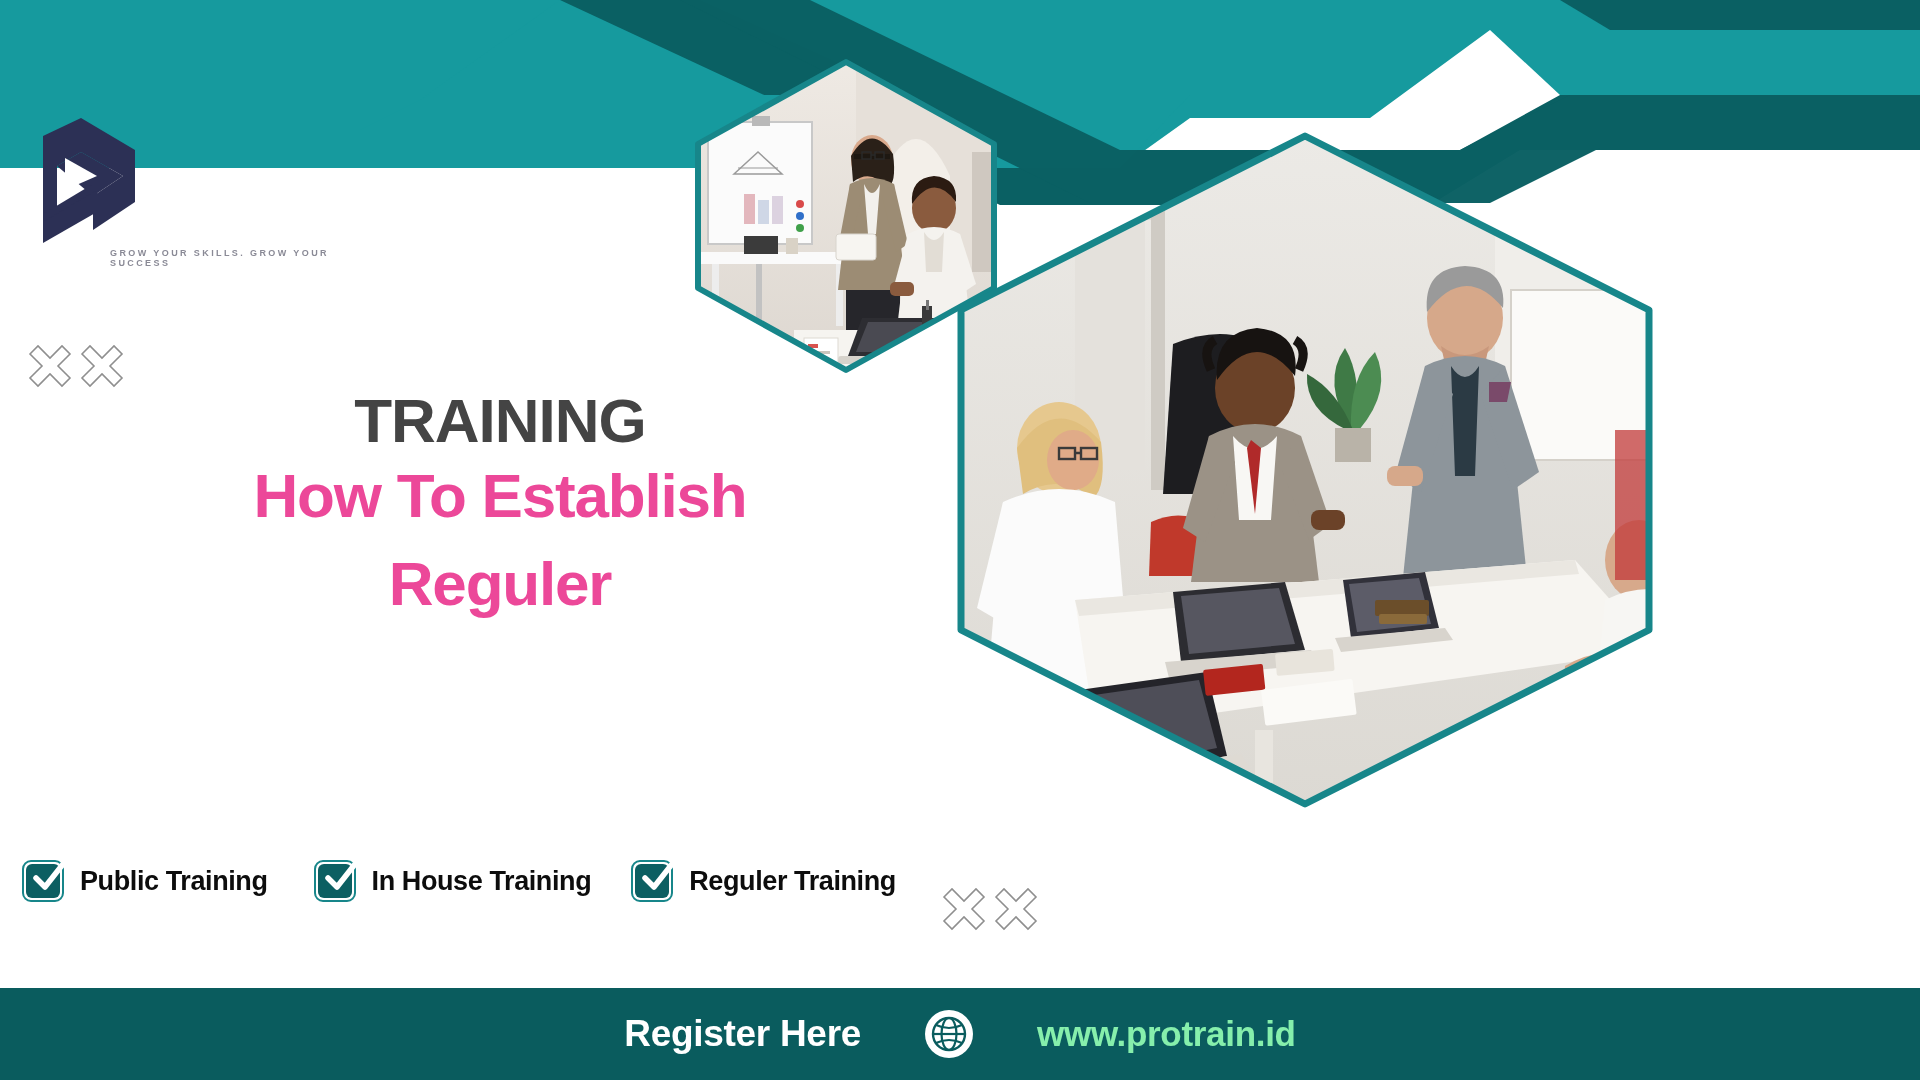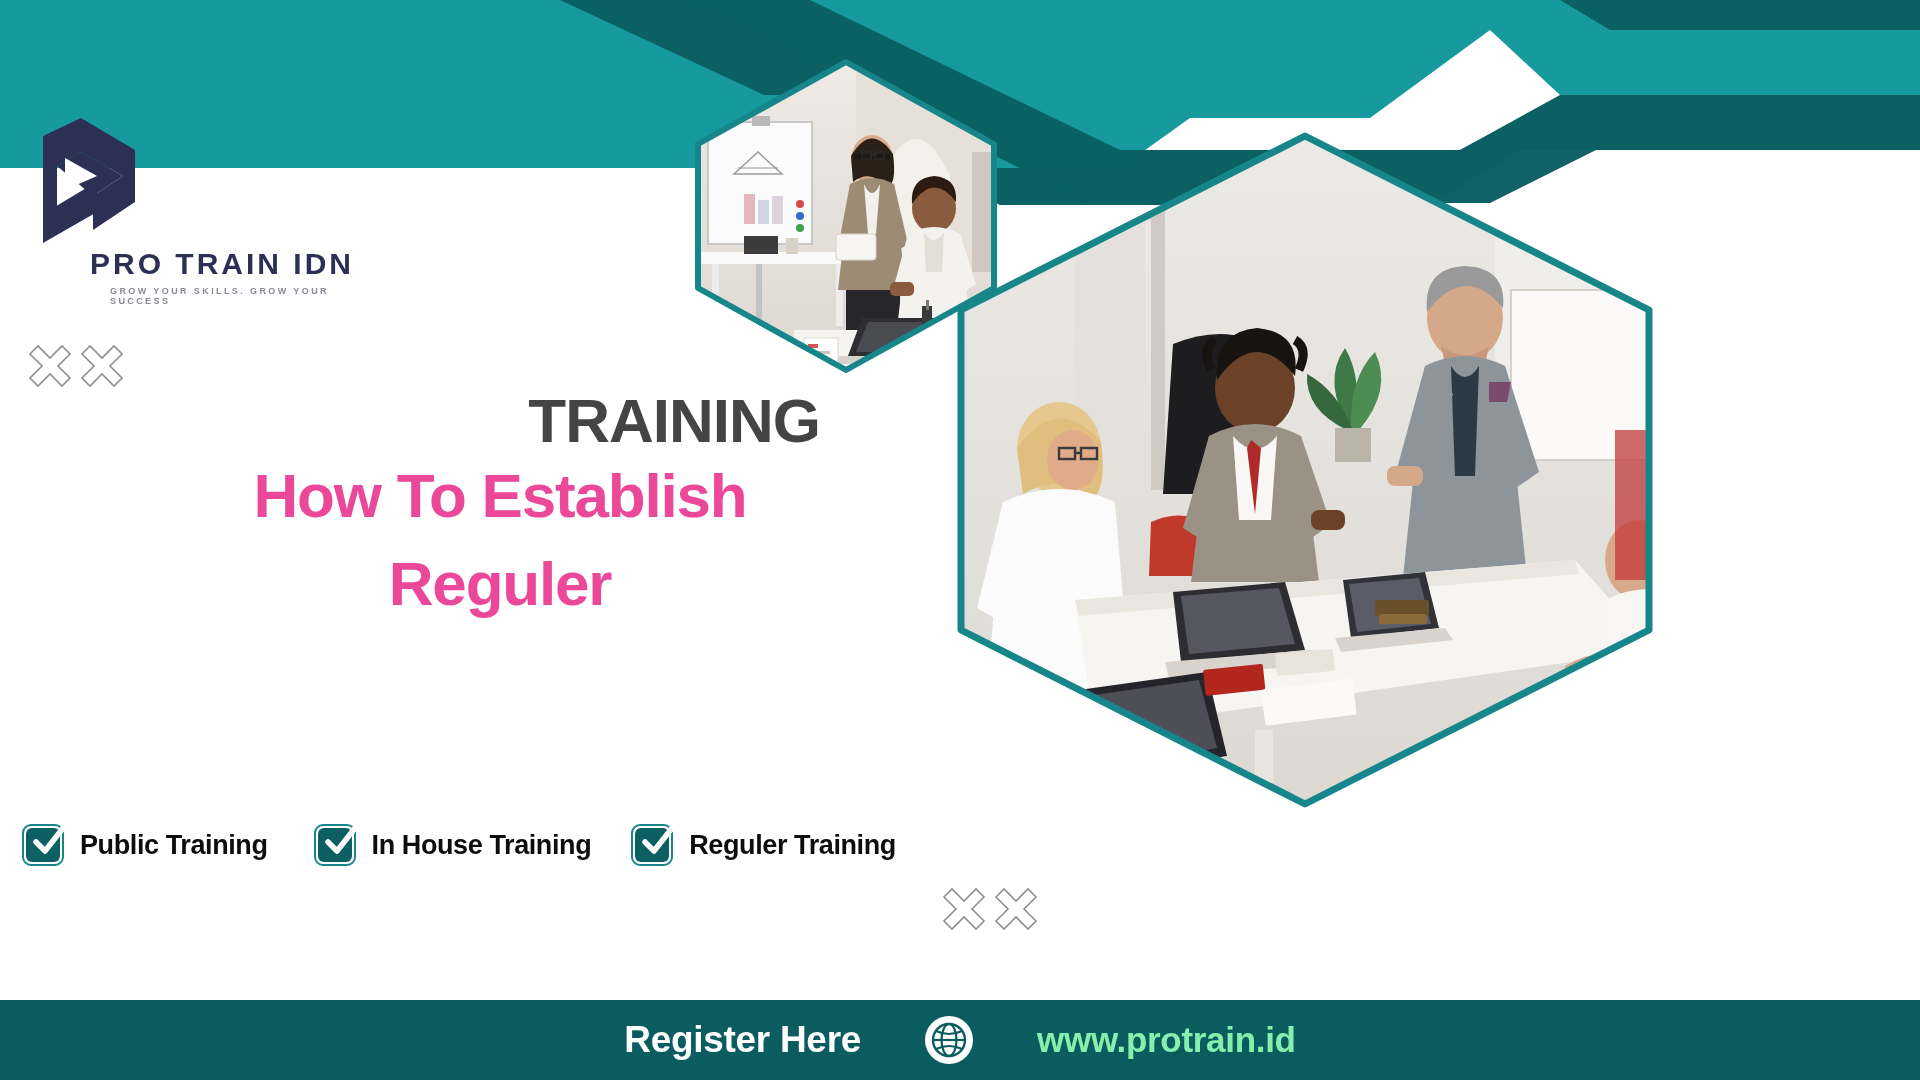--- a/index.html
+++ b/index.html
@@ -20,44 +20,44 @@
   #logo-tagline { font-size:9px; font-weight:700; letter-spacing:2.4px;
                   color:#8a8a96; margin-top:5px; margin-left:80px; }
 
   
   .xdeco { position:absolute; }
 
   
   #headline { position:absolute; left:180px; top:390px; width:640px;
               text-align:center; }
   #kicker { font-size:62px; font-weight:700; color:#444444;
-            letter-spacing:-1px; line-height:1.0;text-align:right; }
+            letter-spacing:-1px; line-height:1.0; }
   .hl-line { font-size:62px; font-weight:700; color:#ec4899;
              letter-spacing:-1.2px; line-height:1.42; white-space:nowrap; }
 
   
-  #checkrow { position:absolute; left:22px; top:824px; display:flex;
+  #checkrow { position:absolute; left:22px; top:860px; display:flex;
               align-items:center; gap:0px; }
   .chk-item { display:flex; align-items:center; }
   .chk-box { position:relative; width:42px; height:42px; flex:none; }
   .chk-box .outer { position:absolute; inset:0; border:2px solid #17868a;
                     border-radius:9px; background:#ffffff; }
   .chk-box .inner { position:absolute; inset:4px; background:#0c5f62;
                     border-radius:6px; }
   .chk-box svg { position:absolute; left:4px; top:-6px; width:46px; height:46px; }
   .chk-label { font-size:27px; font-weight:700; color:#0d0d0d;
                margin-left:16px; letter-spacing:-0.4px; white-space:nowrap; }
   .gap1 { width:46px; } .gap2 { width:40px; }
 
   
   .hex { position:absolute; }
   .hex svg { display:block; }
 
   
-  #footer { position:absolute; left:0; bottom:0; width:1920px; height:80px;
+  #footer { position:absolute; left:0; bottom:0; width:1920px; height:92px;
             background:#0a5c5e; display:flex; align-items:center;
             justify-content:center; gap:62px; }
   #register-text { font-size:37px; font-weight:700; color:#ffffff;
                    letter-spacing:-0.3px; }
   #globe-wrap { width:52px; height:52px; flex:none; }
   #site-url { font-size:35px; font-weight:700; color:#86efac;
               letter-spacing:-0.3px; }
 </style>
 </head>
 <body>
@@ -88,21 +88,20 @@
   </div>
 
   <div id="logo-block">
     <svg id="logo-mark" viewBox="0 0 108 125">
       <path d="M8,18 L46,0 L100,32 L100,84 L58,112 L58,78 L88,58 L46,34 L22,48 L22,104 L8,112 Z" fill="#2c3055"></path>
       <path d="M22,48 L46,34 L88,58 L58,78 Z" fill="#2c3055"></path>
       <path d="M30,72 L30,40 L62,58 Z" fill="#ffffff"></path>
       <path d="M8,112 L8,96 L58,66 L58,84 Z" fill="#2c3055"></path>
       <path d="M8,125 L8,104 L62,72 L62,94 Z" fill="#2c3055"></path>
     </svg>
-    <div id="logo-word">PRO TRAIN IDN</div>
     <div id="logo-tagline">GROW YOUR SKILLS. GROW YOUR SUCCESS</div>
   </div>
 
   <div class="xdeco" style="left:26px;top:342px;">
     <svg width="100" height="62" viewBox="0 0 100 62">
       <path d="M4,12 L12,4 L24,16 L36,4 L44,12 L32,24 L44,36 L36,44 L24,32 L12,44 L4,36 L16,24 Z" fill="none" stroke="#8f8f8f" stroke-width="1.6"></path>
       <path d="M56,12 L64,4 L76,16 L88,4 L96,12 L84,24 L96,36 L88,44 L76,32 L64,44 L56,36 L68,24 Z" fill="none" stroke="#8f8f8f" stroke-width="1.6"></path>
     </svg>
   </div>
 

